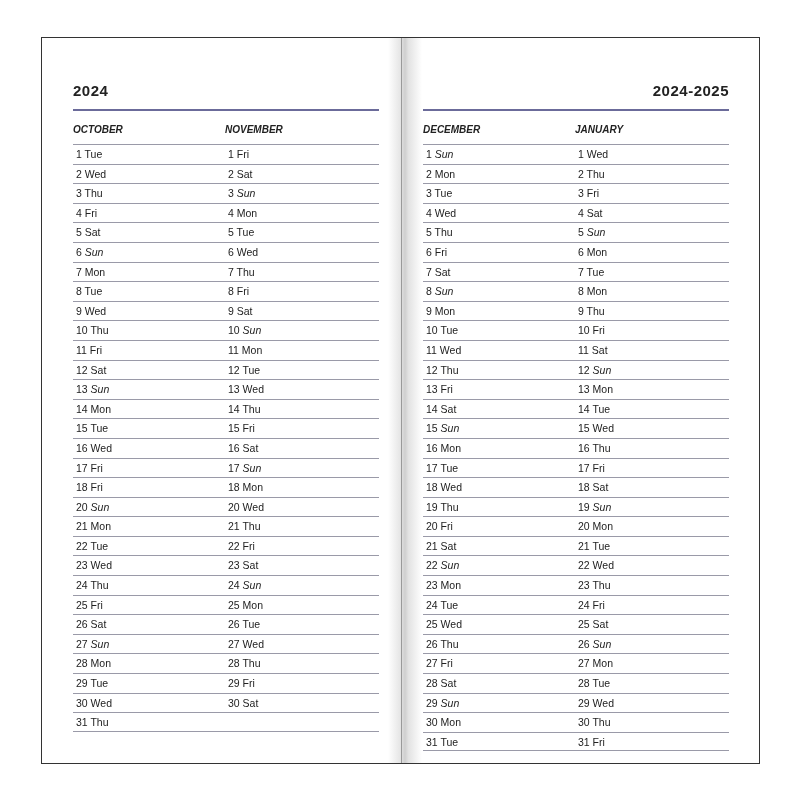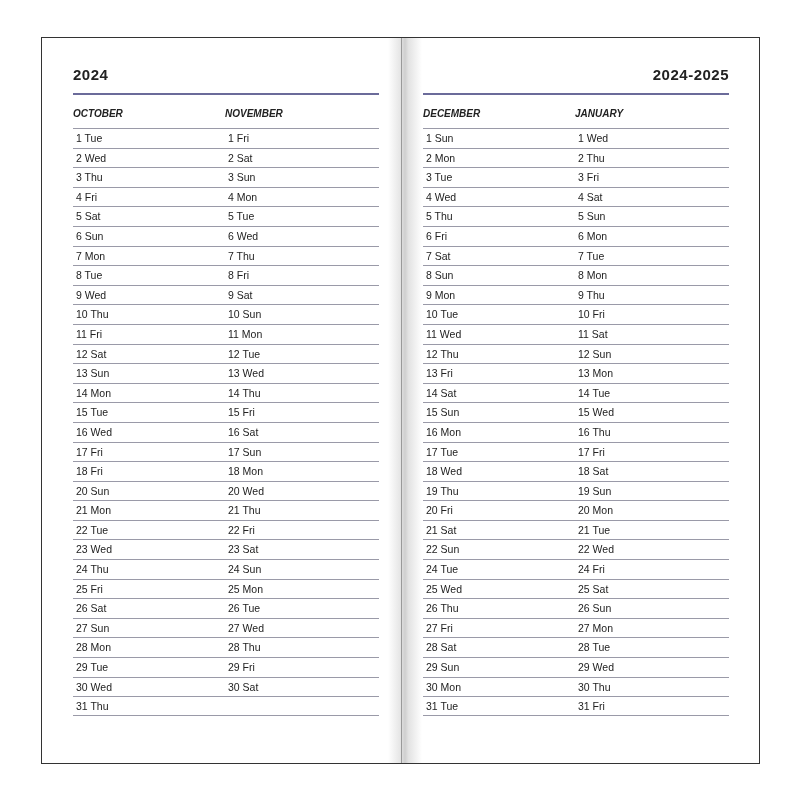--- a/index.html
+++ b/index.html
@@ -1,35 +1,35 @@
 <!DOCTYPE html>
 <html><head>
 <meta charset="utf-8">
 <style>
 *{box-sizing:border-box;margin:0;padding:0}
 body{width:800px;height:800px;background:#fff;position:relative;font-family:"Liberation Sans",sans-serif;color:#222}
 .book{position:absolute;left:41px;top:37px;width:719px;height:727px;border:1.5px solid #333;background:#fff;overflow:hidden}
 .spine{position:absolute;left:346px;top:0;width:34px;height:100%;background:linear-gradient(to right,#fff 0%,#e6e6e6 35%,#cfcfcf 50%,#e2e2e2 60%,#fff 100%)}
 .spine-line{position:absolute;left:359px;top:0;width:1px;height:100%;background:#999}
-.page{position:absolute;top:0;height:100%}
+.page{position:absolute;top:16px;height:100%}
 .page.left{left:31px;width:306px}
 .page.right{left:381px;width:306px}
 .year{position:absolute;top:28px;font-size:15px;font-weight:bold;letter-spacing:0.5px}
 .left .year{left:0}
 .right .year{right:0}
 .toprule{position:absolute;top:55px;left:0;width:306px;height:2px;background:#6b6b9a}
 .months{position:absolute;top:70px;left:0;width:306px;font-size:10px;font-weight:bold;font-style:italic}
 .months span{position:absolute;top:0}
 .rows{position:absolute;top:90px;left:0;width:306px}
 .row{height:19.6px;border-top:1.5px solid #9a9aa8;position:relative;font-size:10.5px}
 .row.last{border-bottom:1.5px solid #9a9aa8}
 .cell{position:absolute;top:3px}
 .c1{left:3px}
 .c2{left:155px}
-.sun{}
+.sun{font-style:italic}
 </style>
 </head>
 <body>
 
 <div class="book">
   <div class="spine"></div>
   <div class="spine-line"></div>
   <div class="page left">
     <div class="year">2024</div>
     <div class="toprule"></div>
@@ -250,20 +250,24 @@
         </div>
         <div class="row">
           <span class="cell c1">21 Sat</span>
           <span class="cell c2">21 Tue</span>
         </div>
         <div class="row">
           <span class="cell c1">22 <span class="sun">Sun</span></span>
           <span class="cell c2">22 Wed</span>
         </div>
         <div class="row">
+          <span class="cell c1">23 Mon</span>
+          <span class="cell c2">23 Thu</span>
+        </div>
+        <div class="row">
           <span class="cell c1">24 Tue</span>
           <span class="cell c2">24 Fri</span>
         </div>
         <div class="row">
           <span class="cell c1">25 Wed</span>
           <span class="cell c2">25 Sat</span>
         </div>
         <div class="row">
           <span class="cell c1">26 Thu</span>
           <span class="cell c2">26 <span class="sun">Sun</span></span>

